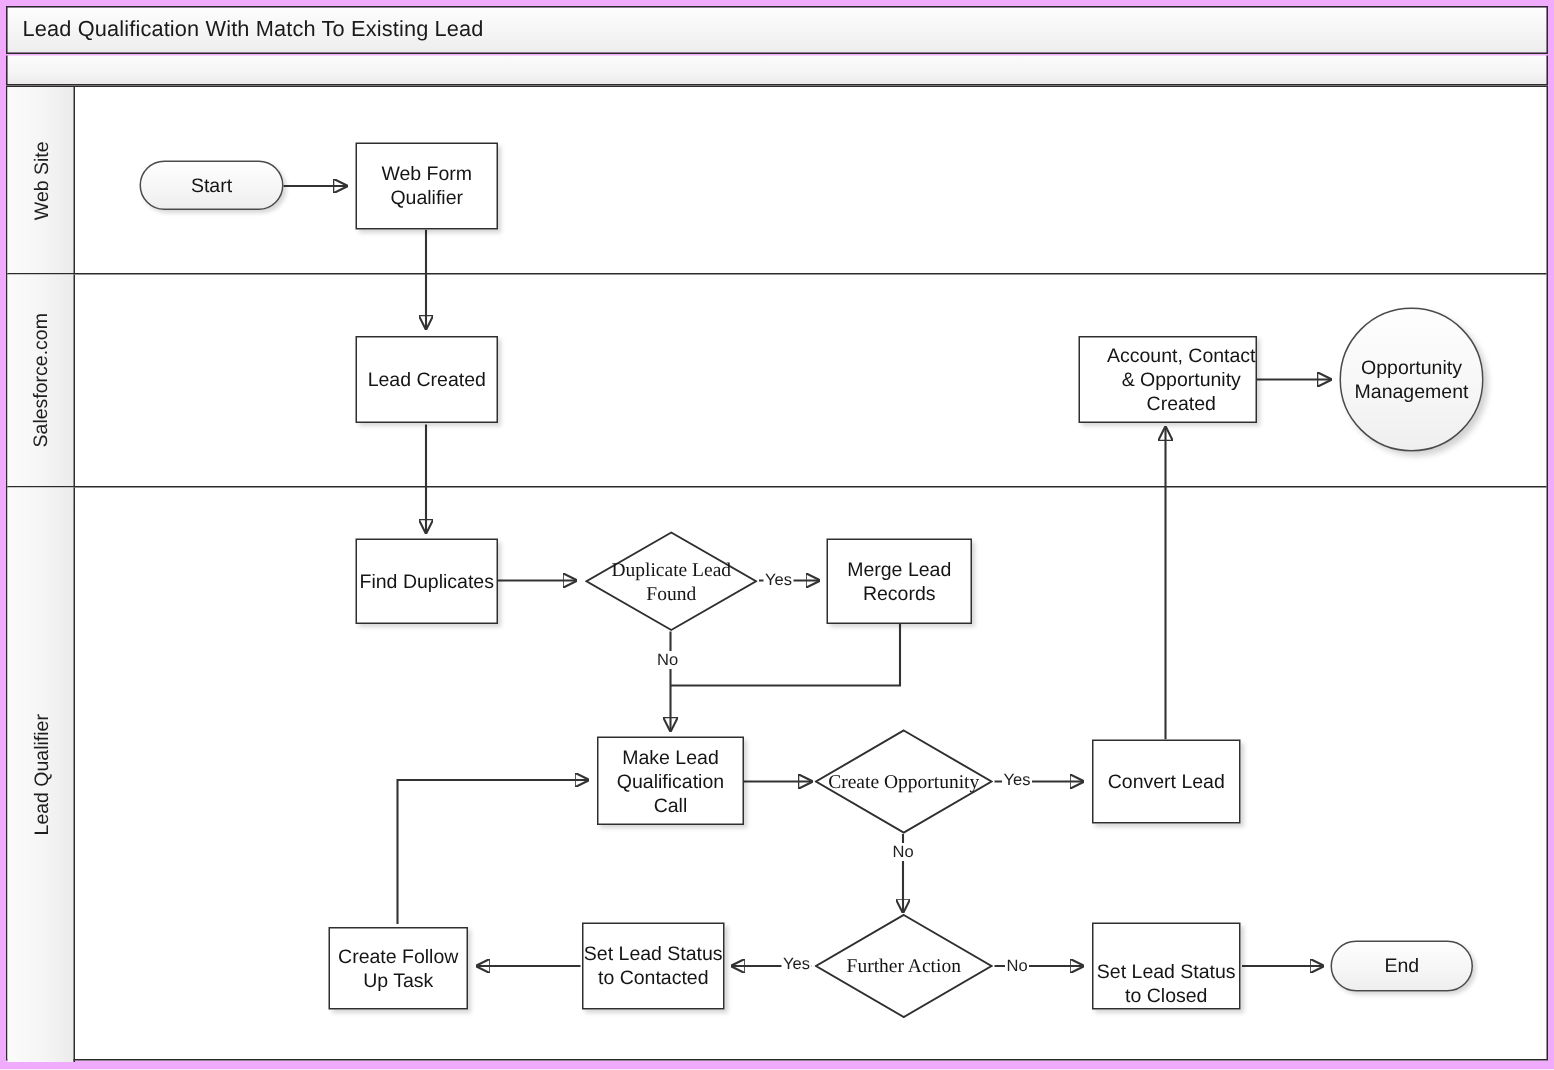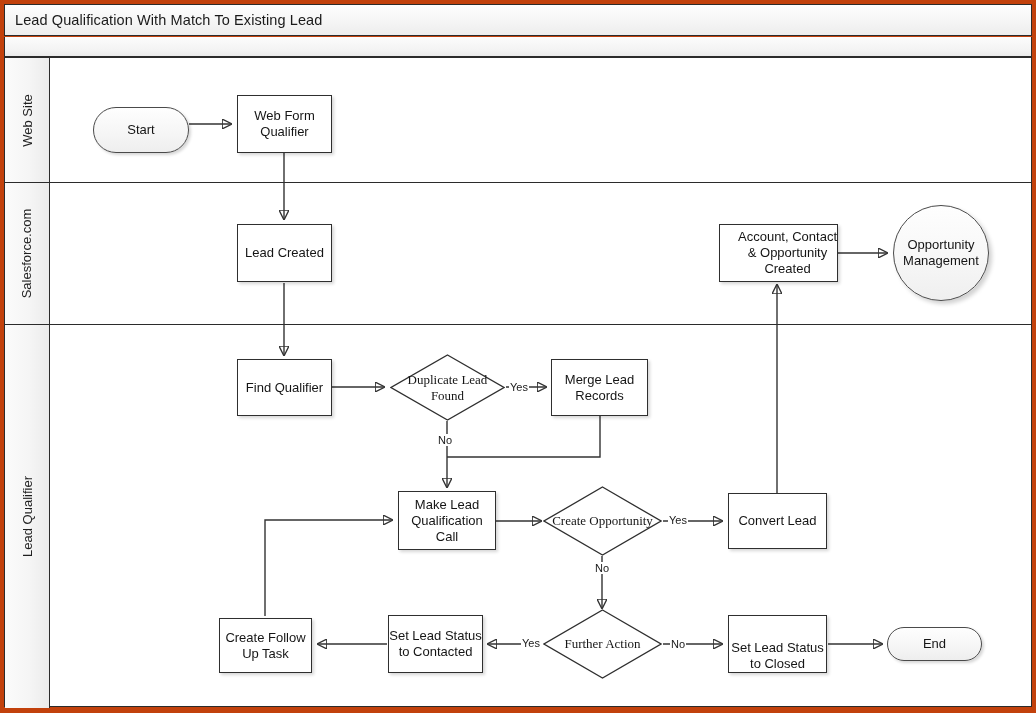--- a/index.html
+++ b/index.html
@@ -5,21 +5,21 @@
   * { box-sizing: border-box; }
   html, body {
     margin: 0; padding: 0;
     background: #ffffff;
     font-family: "Liberation Sans", sans-serif;
   }
   #page {
     position: relative;
     width: 1036px;
     height: 713px;
-    background: #c2410c;
+    background: #f0abfc;
     overflow: hidden;
   }
 
   
   #header-title-bar {
     position: absolute;
     left: 4px; top: 4px;
     width: 1028px; height: 32px;
     background: linear-gradient(to bottom, #fdfdfd 0%, #f4f4f4 60%, #ededed 100%);
     border: 1px solid #2b2b2b;
@@ -209,42 +209,42 @@
 
     <path d="M 387 644 L 318 644" marker-end="url(#arrow)"></path>
 
     <path d="M 265 616 L 265 520 L 392 520" marker-end="url(#arrow)"></path>
 
     <path d="M 663 644 L 722 644" marker-end="url(#arrow)"></path>
 
     <path d="M 828 644 L 882 644" marker-end="url(#arrow)"></path>
   </svg>
 
-  <div class="node terminator" style="left:93px; top:107px; width:96px; height:46px;">
+  <div class="node terminator" style="left:93px; top:107px; width:96px; height:33px;">
     <span>Start</span>
   </div>
 
   <div class="node process" style="left:237px; top:95px; width:95px; height:58px;">
     <span>Web Form Qualifier</span>
   </div>
 
   <div class="node process" style="left:237px; top:224px; width:95px; height:58px;">
     <span>Lead Created</span>
   </div>
 
   <div class="node process" style="left:719px; top:224px; width:119px; height:58px;padding-left:18px;">
     <span>Account, Contact &amp; Opportunity Created</span>
   </div>
 
   <div class="node circle" style="left:893px; top:205px; width:96px; height:96px;">
     <span>Opportunity Management</span>
   </div>
 
   <div class="node process" style="left:237px; top:359px; width:95px; height:57px;">
-    <span>Find Qualifier</span>
+    <span>Find Duplicates</span>
   </div>
 
   <div class="node decision" style="left:390px; top:354px; width:115px; height:67px;">
     <svg class="dia-svg" viewBox="0 0 115 67" preserveAspectRatio="none">
       <polygon points="57.5,1 114,33.5 57.5,66 1,33.5"></polygon>
     </svg>
     <span class="dia-label">Duplicate Lead Found</span>
   </div>
 
   <div class="node process" style="left:551px; top:359px; width:97px; height:57px;">

